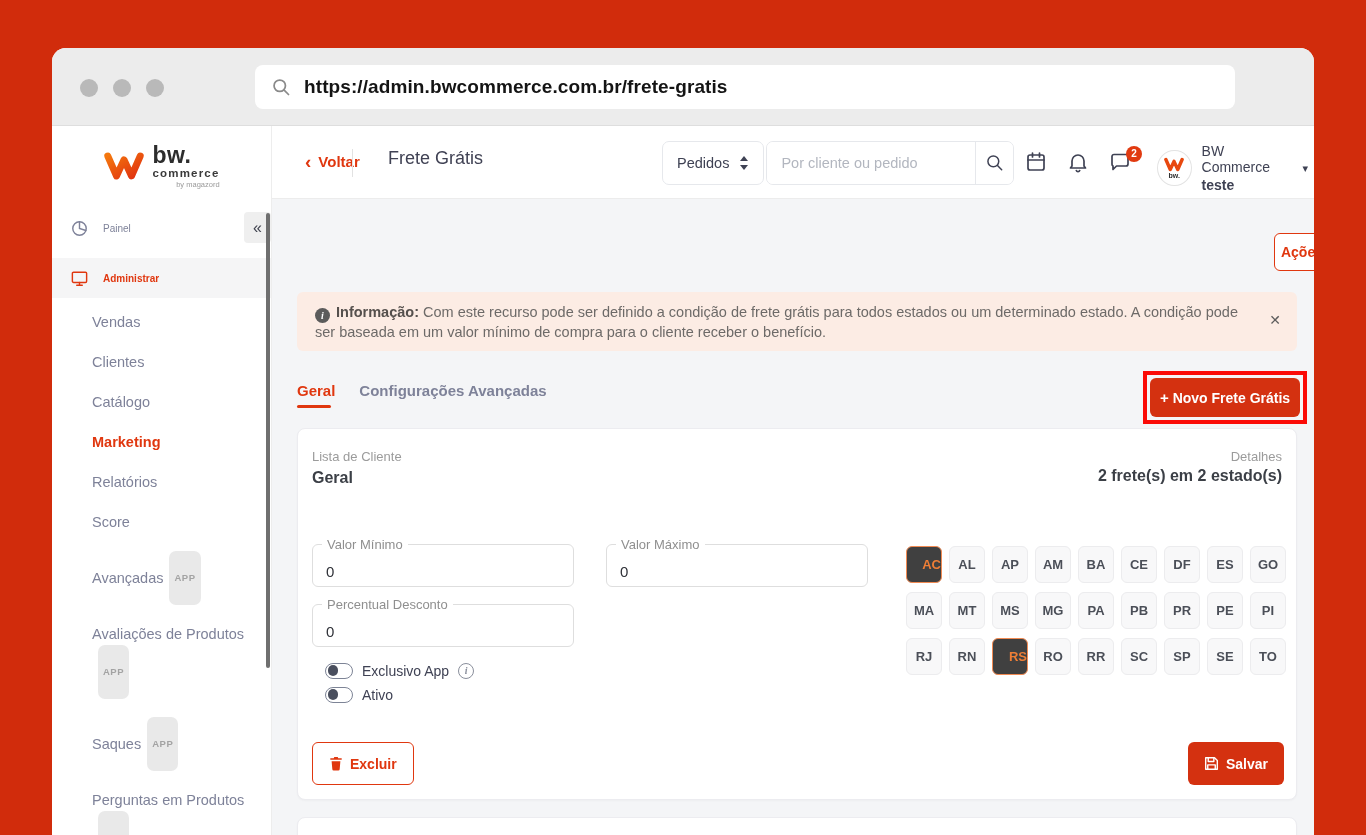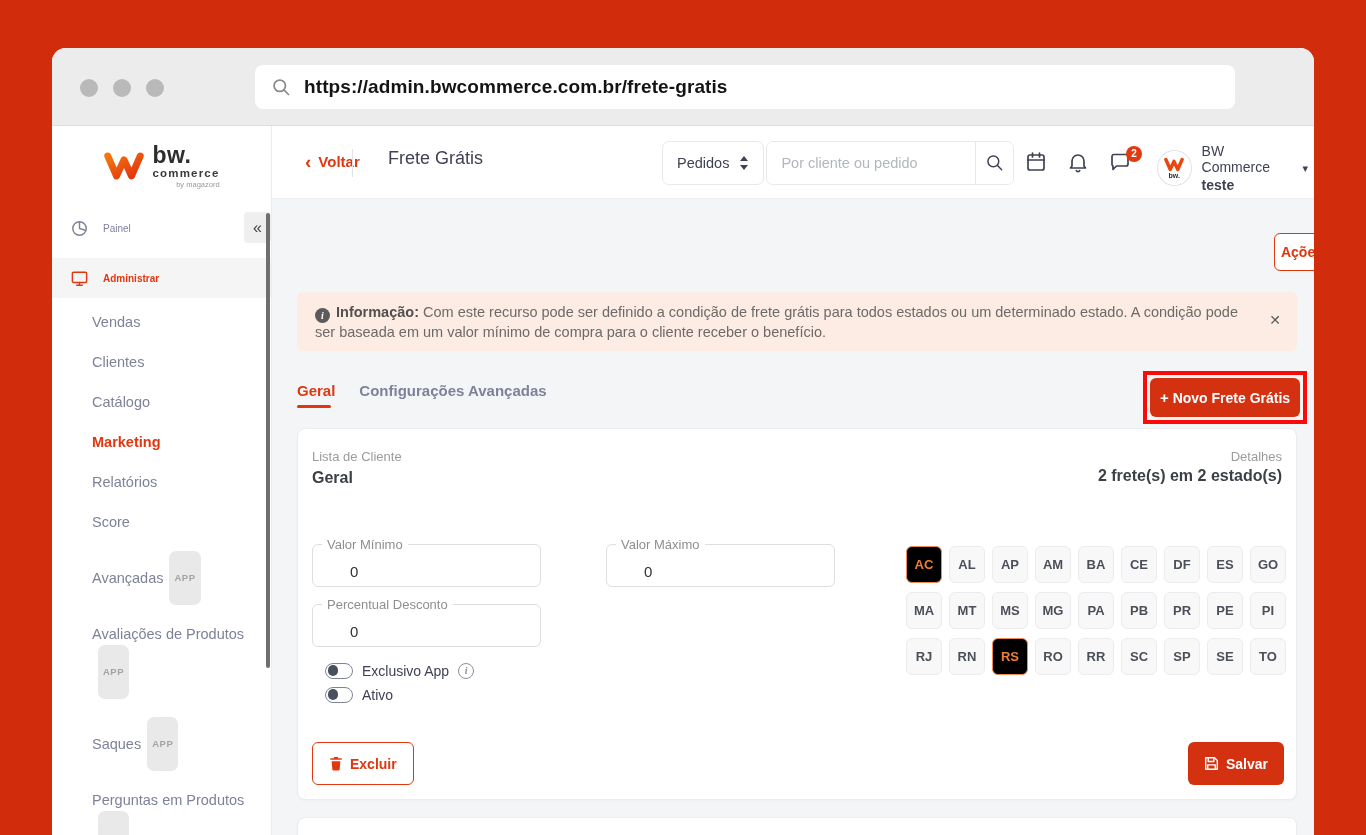--- a/index.html
+++ b/index.html
@@ -105,30 +105,30 @@
   .new-btn .plus { font-size:15px; font-weight:700; margin-right:4px; }
 
   .card { position:absolute; left:25px; width:1000px; background:#fff; border:1px solid #ececf0;
           border-radius:8px; box-shadow:0 1px 2px rgba(0,0,0,.03); }
   .card1 { top:229px; height:372px; }
   .card2 { top:618px; height:40px; }
 
   .mini-label { position:absolute; font-size:13px; color:#9b9b9b; }
   .mini-value { position:absolute; font-size:16px; font-weight:700; color:#3b3f46; }
 
-  .field { position:absolute; width:229px; height:43px; border:1px solid #dedede; border-radius:6px; background:#fff;padding-left:24px; }
+  .field { position:absolute; width:262px; height:43px; border:1px solid #dedede; border-radius:6px; background:#fff; }
   .flabel { position:absolute; top:-8px; left:9px; background:#fff; padding:0 5px; font-size:13px; color:#8f8f8f; }
   .fvalue { width:100%; height:100%; border:none; outline:none; background:transparent; font-family:inherit;
             font-size:15px; color:#2f3138; padding:12px 13px 0; }
 
   .states { position:absolute; left:608px; top:117px; display:grid; grid-template-columns:repeat(9,36px);
             grid-auto-rows:37px; gap:9px 7px; }
   .state { border:1px solid #ececee; background:#f8f8f9; border-radius:6px; font-size:13px; font-weight:600;
            color:#4b4f58; font-family:inherit; cursor:pointer; }
-  .state.on { border-color:#f18a52; background:#000000; color:#ee7e36; }
+  .state.on { border-color:#f18a52; background:#404040; color:#ee7e36;text-align:right; }
 
   .togglerow { position:absolute; left:27px; display:flex; align-items:center; gap:9px; font-size:14px; color:#3f4254; }
   .switch { width:28px; height:16px; border:1.5px solid #7d8496; border-radius:9px; position:relative; background:#fff; cursor:pointer; }
   .switch .knob { position:absolute; left:1.5px; top:1.2px; width:10.5px; height:10.5px; border-radius:50%; background:#4a4f5e; }
   .info-ico { width:16px; height:16px; border:1.3px solid #8a8f9c; border-radius:50%; color:#8a8f9c; font-size:10px;
               font-weight:700; text-align:center; line-height:13px; font-family:"Liberation Serif", serif; font-style:italic; }
 
   .delete-btn { position:absolute; left:14px; top:313px; height:43px; padding:0 16px; background:#fff;
                 border:1px solid #e0370f; color:#e0370f; font-weight:700; display:flex; align-items:center; gap:7px; }
   .save-btn { position:absolute; right:12px; top:313px; height:43px; padding:0 16px; background:#d43110;

